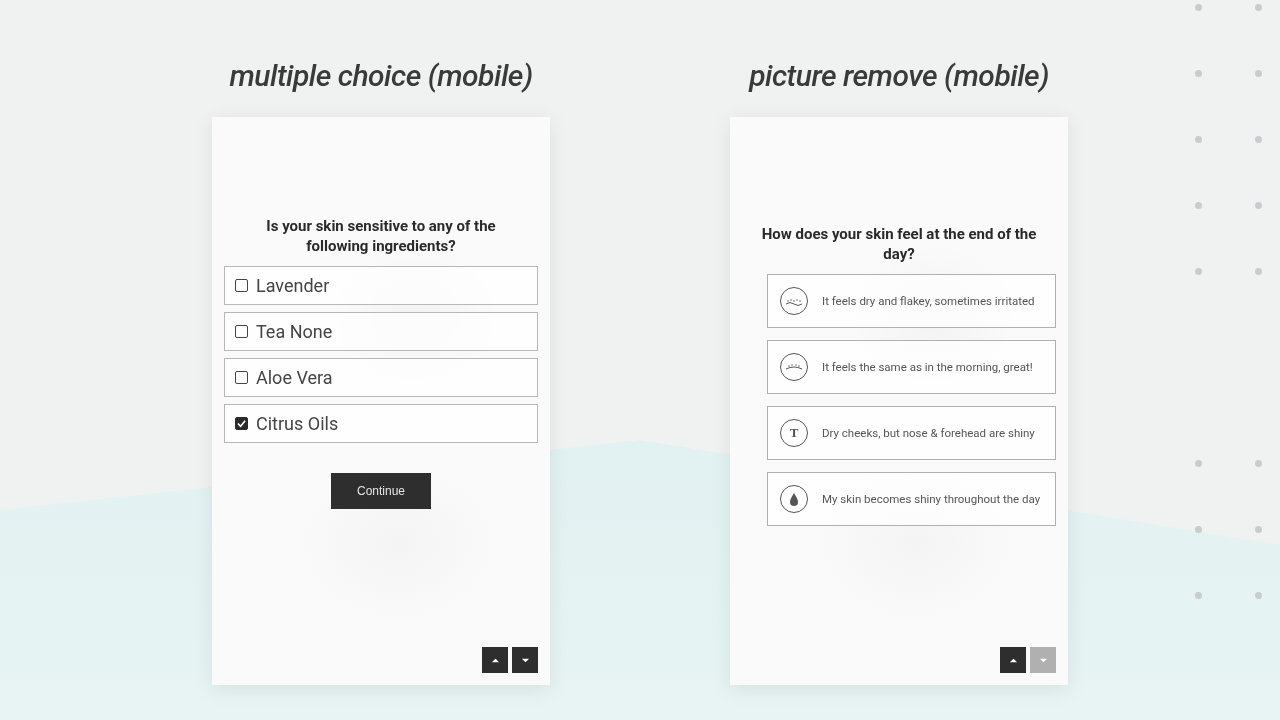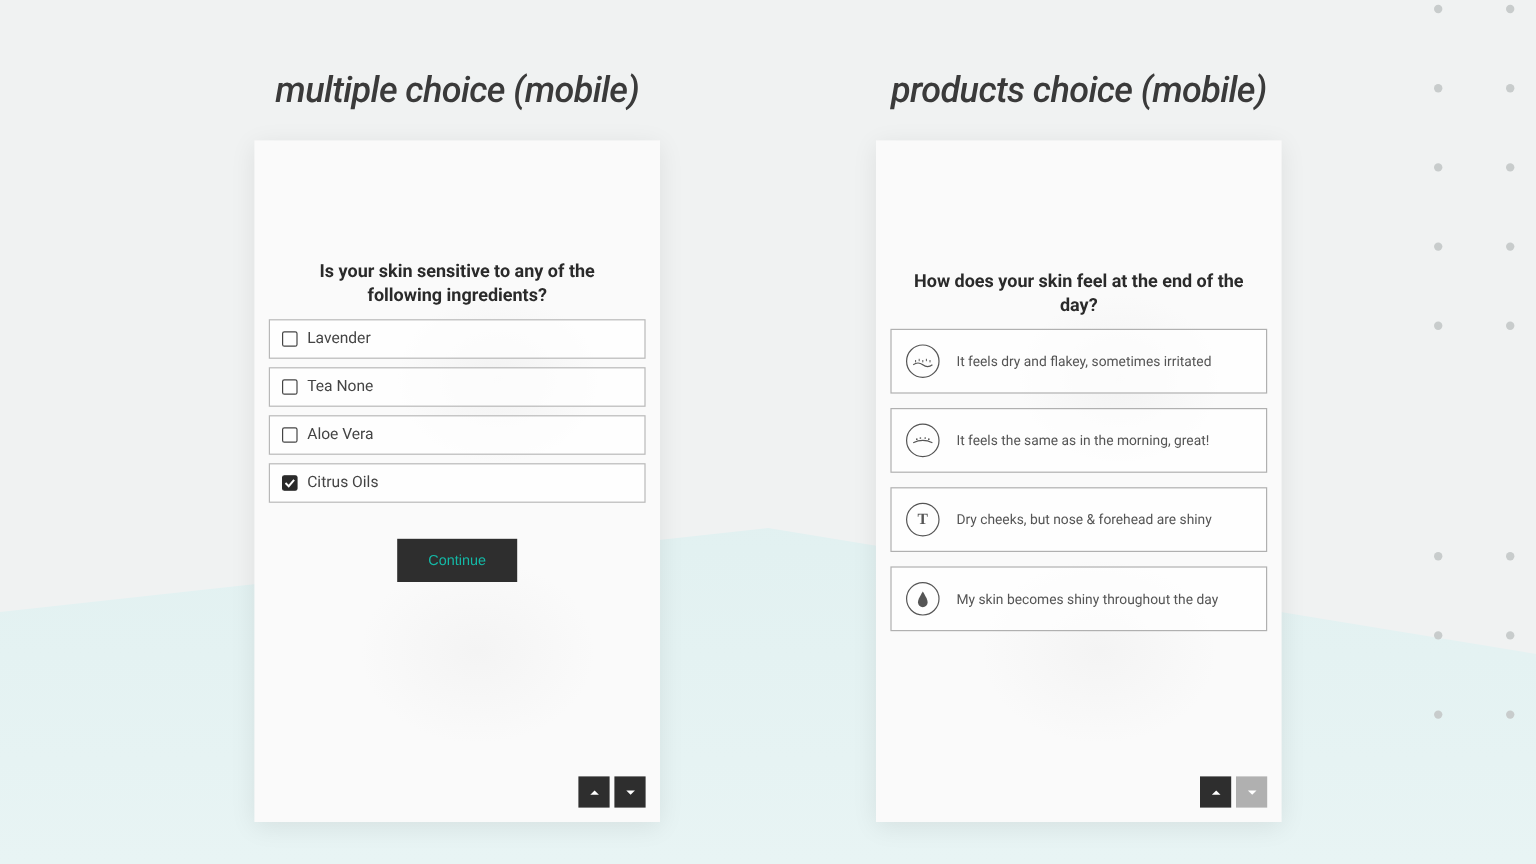--- a/index.html
+++ b/index.html
@@ -95,56 +95,57 @@
   margin-bottom: 18px;
 }
 .options { display: flex; flex-direction: column; gap: 7px; }
 .option {
   border: 1px solid #b8b8b8;
   background: rgba(255,255,255,0.7);
   padding: 8px 10px;
   display: flex;
   align-items: center;
   gap: 8px;
-  font-size: 13px;
+  font-size: 18px;
   color: #444;
   cursor: pointer;
 }
 .checkbox {
   width: 13px; height: 13px;
   border: 1.5px solid #444;
   border-radius: 2px;
   flex-shrink: 0;
   display: flex; align-items: center; justify-content: center;
 }
 .checkbox.checked { background: #2a2a2a; border-color: #2a2a2a; }
 .checkbox.checked svg { width: 9px; height: 9px; }
 .continue-btn {
   background: #2e2e2e;
-  color: #14b8a6;
+  color: #e5e5e5;
   border: none;
   padding: 11px 26px;
   font-size: 12px;
   font-weight: 500;
   margin: 30px auto 0 auto;
   display: block;
   cursor: pointer;
 }
 .pic-options { display: flex; flex-direction: column; gap: 12px; }
 .pic-option {
   border: 1px solid #b0b0b0;
   background: rgba(255,255,255,0.7);
   padding: 12px 12px;
   display: flex;
   align-items: center;
   gap: 14px;
   font-size: 11.5px;
   color: #555;
   cursor: pointer;
   min-height: 50px;
+  margin-left: 25px;
 }
 .pic-icon {
   width: 28px; height: 28px;
   border: 1.5px solid #555;
   border-radius: 50%;
   flex-shrink: 0;
   display: flex; align-items: center; justify-content: center;
   position: relative;
 }
 .pic-icon svg { width: 20px; height: 20px; }
@@ -229,21 +230,21 @@
         <div class="nav-btn">
           <svg viewBox="0 0 10 10">
               <path d="M1 3 L5 7 L9 3"></path>
             </svg>
         </div>
       </div>
     </div>
   </div>
 
   <div class="column">
-    <h2 class="col-title">products choice (mobile)</h2>
+    <h2 class="col-title">picture remove (mobile)</h2>
     <div class="phone">
       <div class="phone-bg"></div>
       <div class="phone-content pic">
         <div class="question">How does your skin feel at the end of the day?</div>
         <div class="pic-options">
           <div class="pic-option">
             <span class="pic-icon">
               <svg viewBox="0 0 20 20">
                   <path d="M2 13 Q6 10 10 13 T18 13" stroke="#555" stroke-width="1" fill="none"></path>
                   <path d="M4 11 L4 9 M7 10 L7 8 M10 11 L10 9 M13 10 L13 8 M16 11 L16 9" stroke="#555" stroke-width="0.8"></path>

